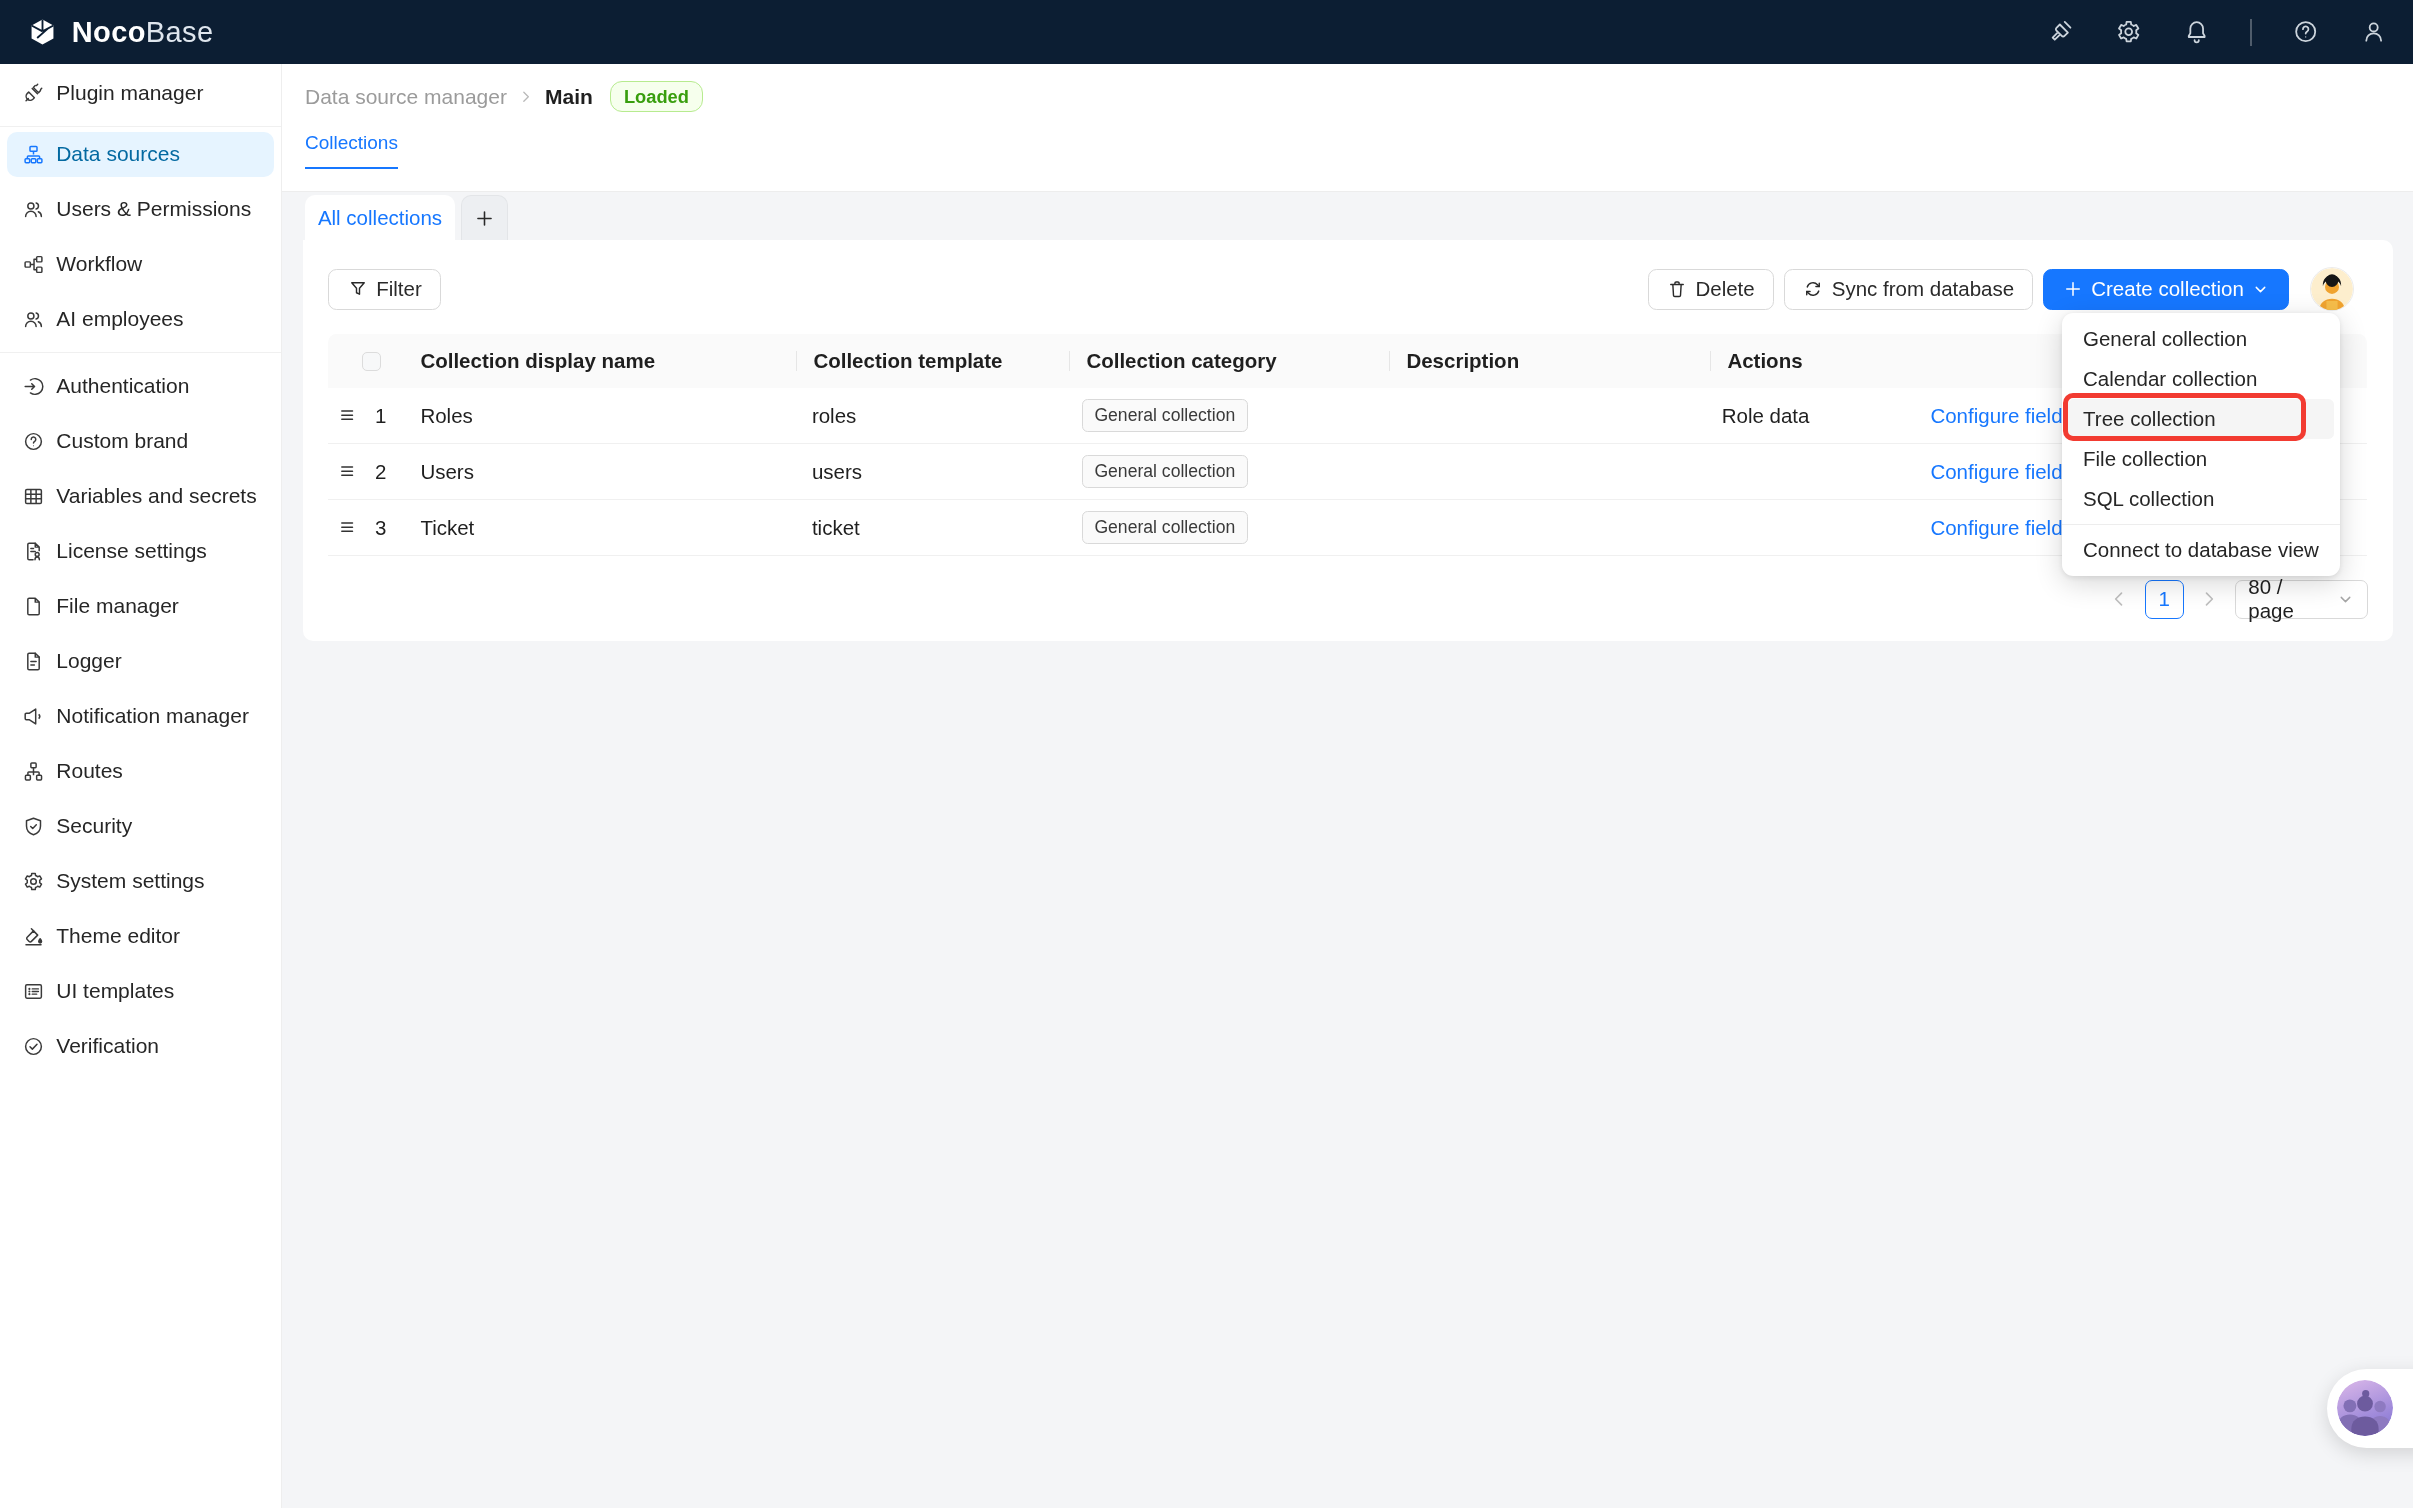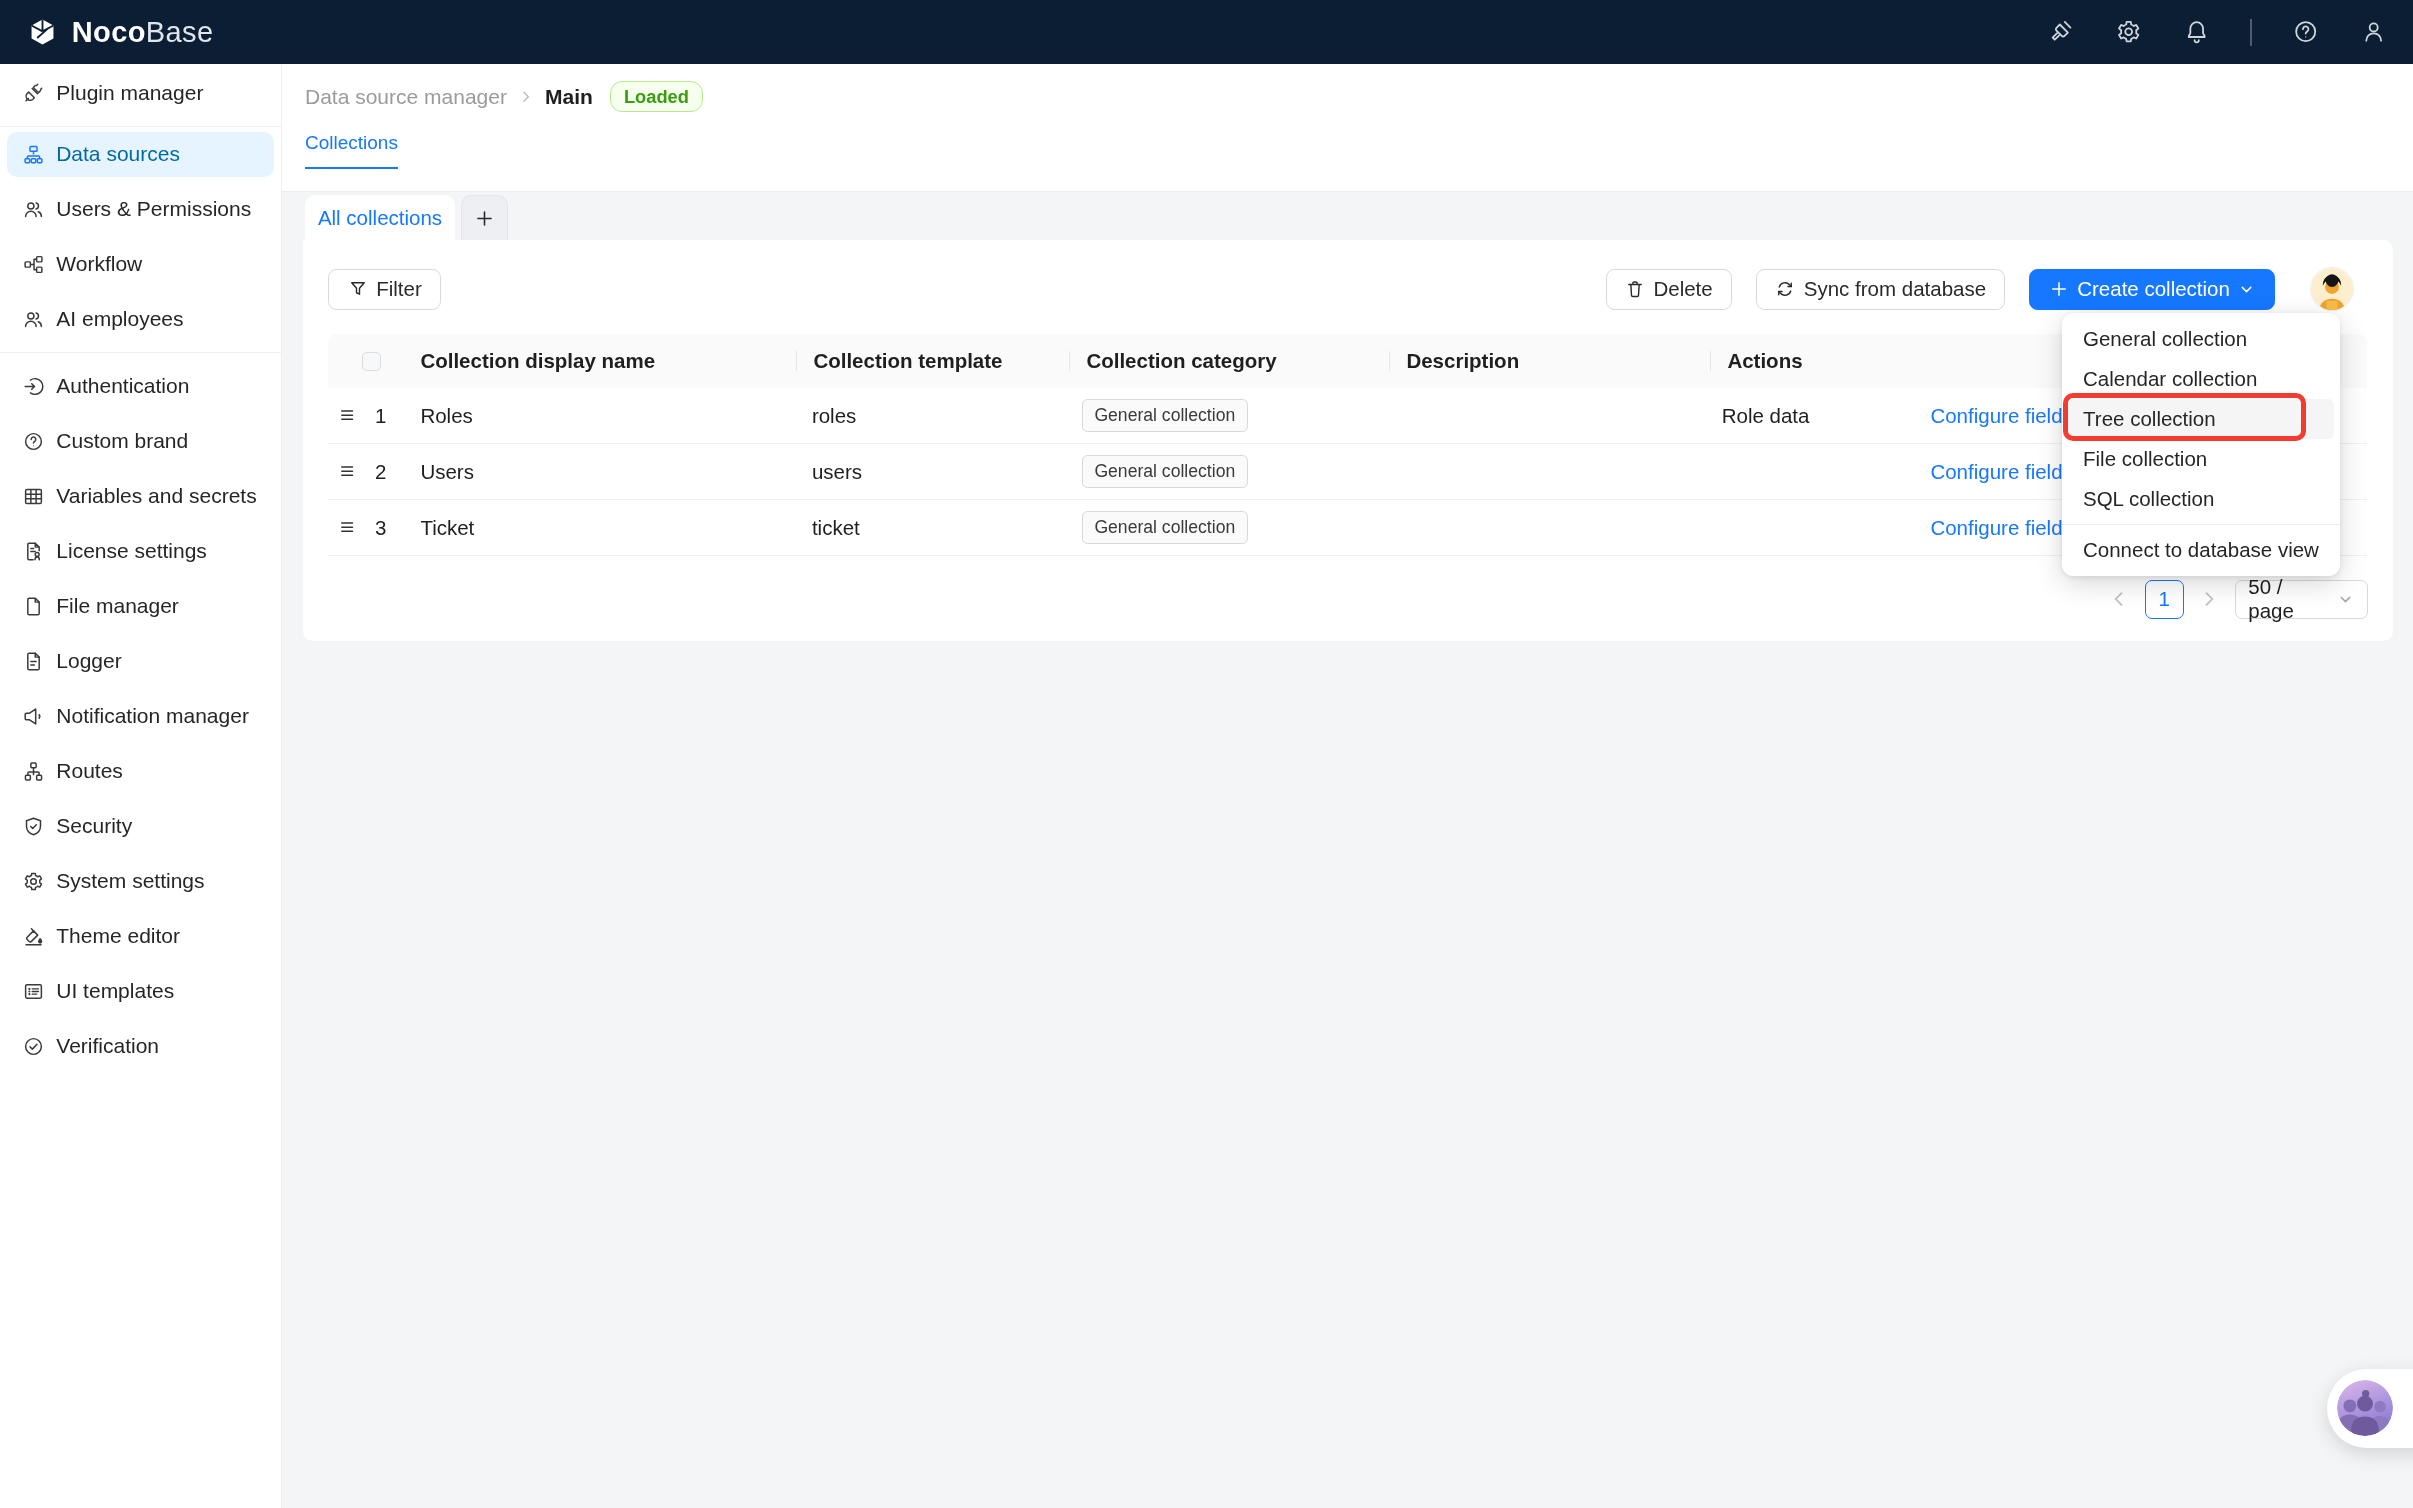--- a/index.html
+++ b/index.html
@@ -51,21 +51,21 @@
   .ctab.addtab { width:47px; background:#edeff2; border:0.7px solid #e3e5e8; border-bottom:none; color:#2a2a2a; }
   .ctab.addtab svg { width:21px; height:21px; }
 
   
   .card { position:absolute; left:303px; top:240px; width:2090px; height:401px; background:#fff;
           border-radius:0 10px 10px 10px; z-index:3; }
   .toolbar { position:absolute; left:25.4px; right:39px; top:28px; height:42px; display:flex; align-items:center; }
   .btn { height:41px; display:inline-flex; align-items:center; gap:8.5px; padding:0 18.3px; font-size:20.5px;
          background:#fff; border:1.1px solid #d9d9d9; border-radius:8.5px; color:#2a2a2a; cursor:pointer; white-space:nowrap; }
   .btn svg { width:20px; height:20px; }
-  .toolbar-right { margin-left:auto; display:flex; align-items:center; gap:24px; }
+  .toolbar-right { margin-left:auto; display:flex; align-items:center; gap:10px; }
   .btn.primary { background:#1677ff; border-color:#1677ff; color:#fff; }
   .mini-avatar { width:44px; height:44px; margin-left:11.3px; border-radius:50%; overflow:hidden;
                  border:1.4px solid #ececec; cursor:pointer; flex:0 0 44px; }
   .mini-avatar svg { width:100%; height:100%; display:block; }
 
   
   .table { position:absolute; left:25.4px; top:94px; width:2039px; }
   .trow { display:grid; grid-template-columns:75px 393px 273px 320px 321px 203px 1fr; align-items:center; }
   .thead { height:54px; background:#fafafa; border-radius:8.5px 8.5px 0 0; font-weight:700; font-size:20.5px; color:#1f1f1f; }
   .thead .cell { position:relative; height:100%; display:flex; align-items:center; }
@@ -567,21 +567,21 @@
             <use href="#i-chevleft"></use>
           </svg>
         </span>
       <span class="pnum">1</span>
       <span class="pchev">
           <svg viewBox="0 0 28 28" width="20" height="20">
             <use href="#i-chevright"></use>
           </svg>
         </span>
       <span class="psizer">
-          <span>50 / page</span>
+          <span>80 / page</span>
           <span class="caret">
             <svg viewBox="0 0 24 24" width="17" height="17">
               <use href="#i-chevdown"></use>
             </svg>
           </span>
         </span>
     </div>
   </div>
 
   <div class="dropdown">

